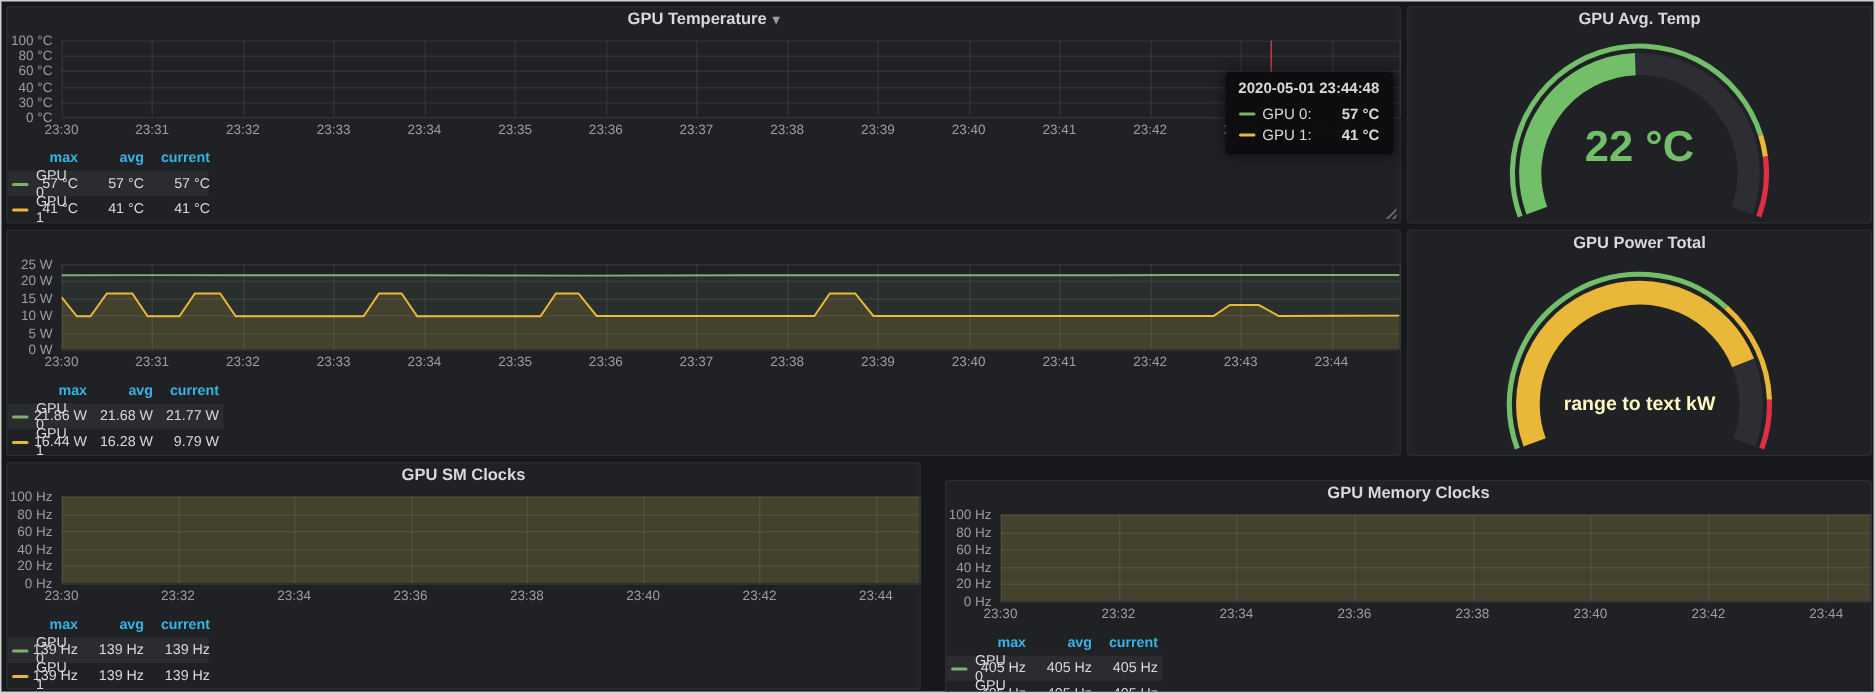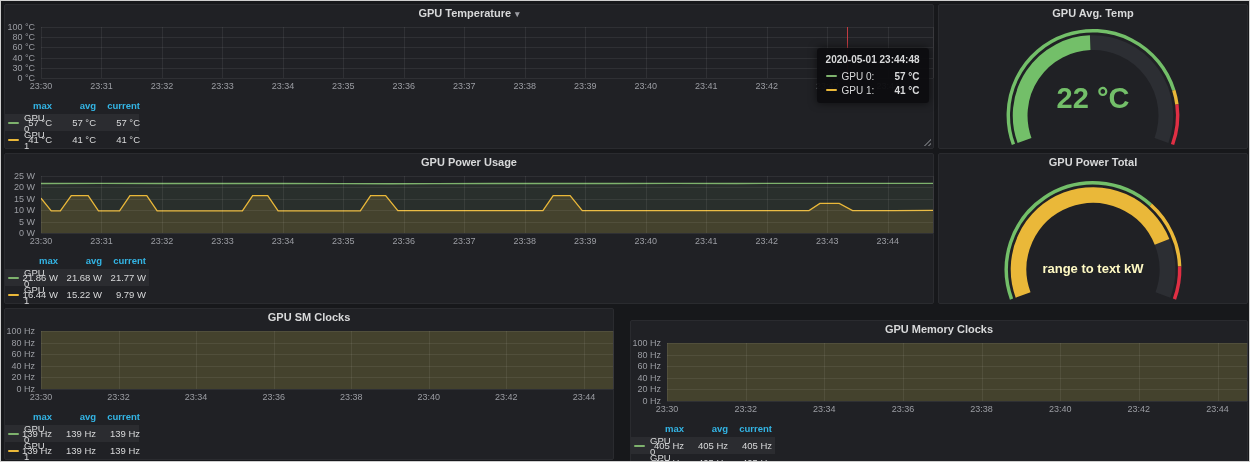--- a/index.html
+++ b/index.html
@@ -168,21 +168,20 @@
             <path d="M239.26 83.77 A86 86 0 0 1 234.81 124.41" fill="none" stroke="#E02F44" stroke-width="3.5"></path>
             <path d="M151.16 21.05 A74 74 0 0 1 223.54 120.31" fill="none" stroke="#2c2e33" stroke-width="15"></path>
             <path d="M84.46 120.31 A74 74 0 0 1 151.16 21.05" fill="none" stroke="#73BF69" stroke-width="15"></path>
           </svg>
         <div class="gauge-value gv-big" style="color: rgb(115, 191, 105);">22 °C</div>
       </div>
     </div>
   </div>
 
   <div class="panel" style="left:3px;top:152px;width:930px;height:151px;">
-    <div class="panel-title"><span>GPU Power Usage</span></div>
     <div class="panel-body">
       <div class="chart-wrap">
           <div class="y-axis">
             <span class="ytick" style="top: 0%;">25 W</span>
             <span class="ytick" style="top: 20%;">20 W</span>
             <span class="ytick" style="top: 40%;">15 W</span>
             <span class="ytick" style="top: 60%;">10 W</span>
             <span class="ytick" style="top: 80%;">5 W</span>
             <span class="ytick" style="top: 100%; margin-left: 32px;">0 W</span>
           </div>
@@ -249,21 +248,21 @@
             <span class="lcell-v">21.86 W</span>
             <span class="lcell-v">21.68 W</span>
             <span class="lcell-v">21.77 W</span>
           </div>
           <div class="lrow">
             <span class="lcell-name">
               <span class="dash" style="background: rgb(234, 184, 57);"></span>
               <span>GPU 1</span>
             </span>
             <span class="lcell-v">16.44 W</span>
-            <span class="lcell-v">15.22 W</span>
+            <span class="lcell-v">16.28 W</span>
             <span class="lcell-v">9.79 W</span>
           </div>
         </div>
     </div>
   </div>
 
   <div class="panel" style="left:937px;top:152px;width:310px;height:151px;">
     <div class="panel-title"><span>GPU Power Total</span></div>
     <div class="panel-body">
       <div class="gauge-wrap">

